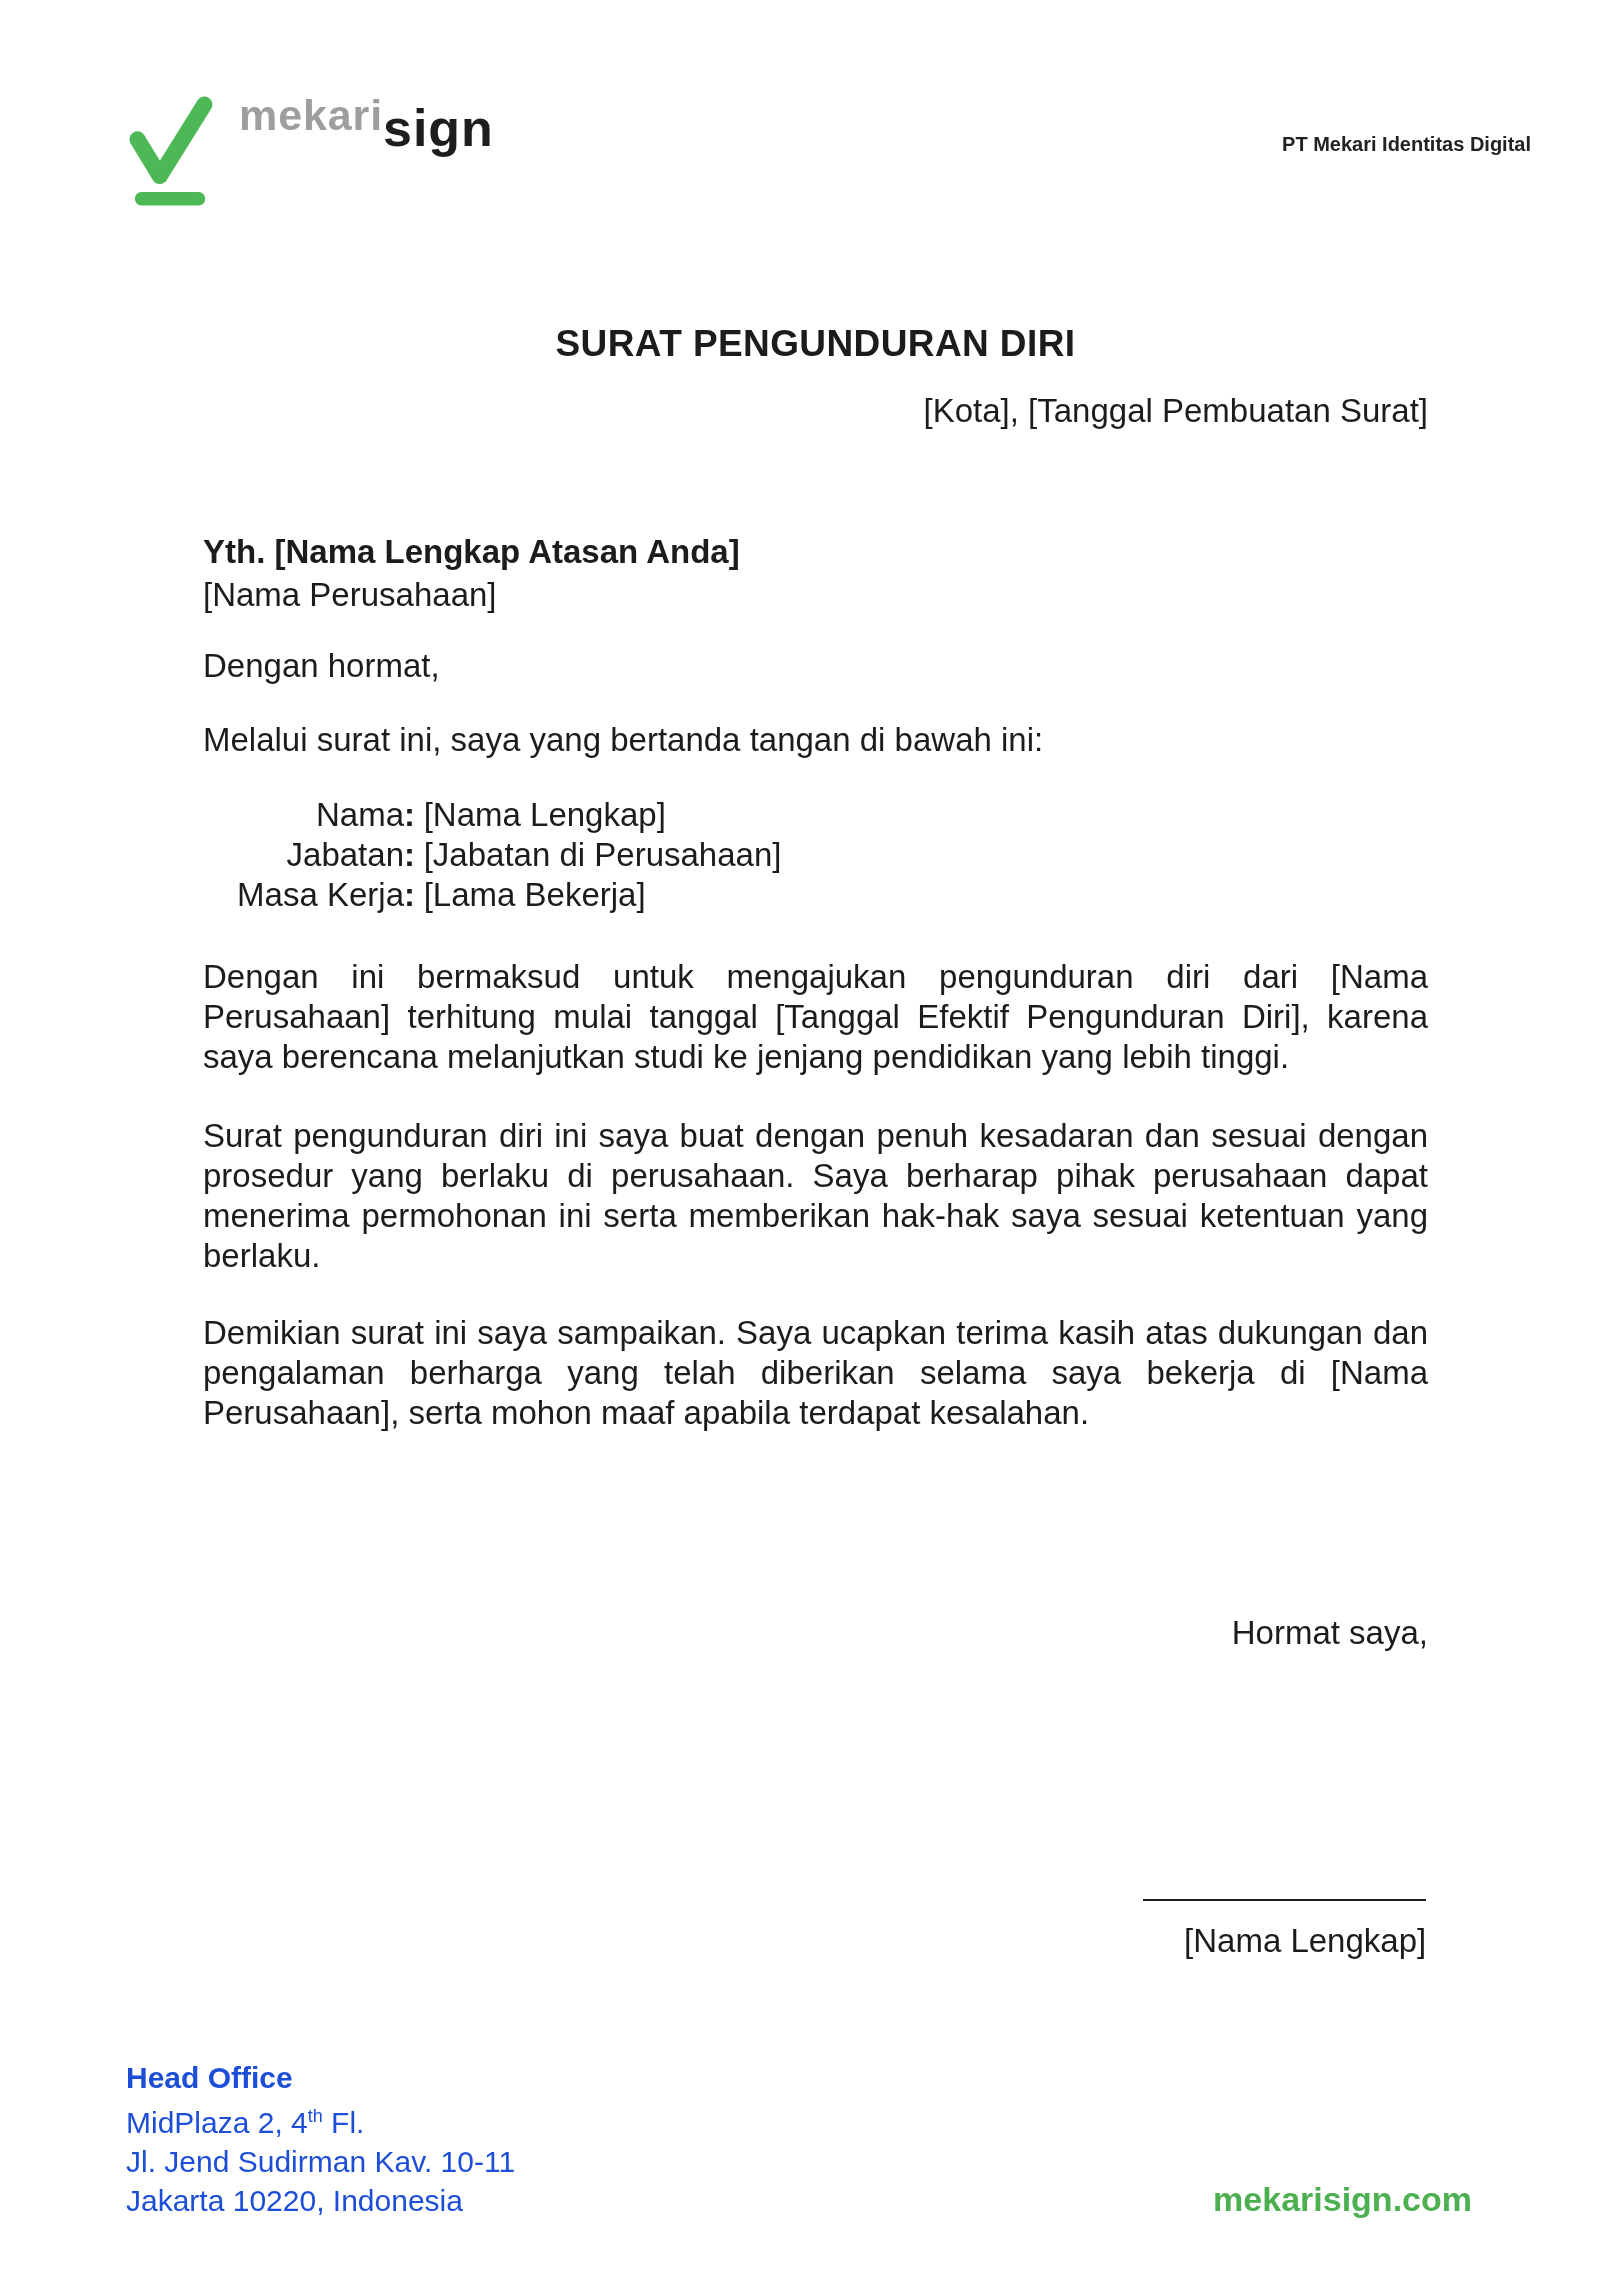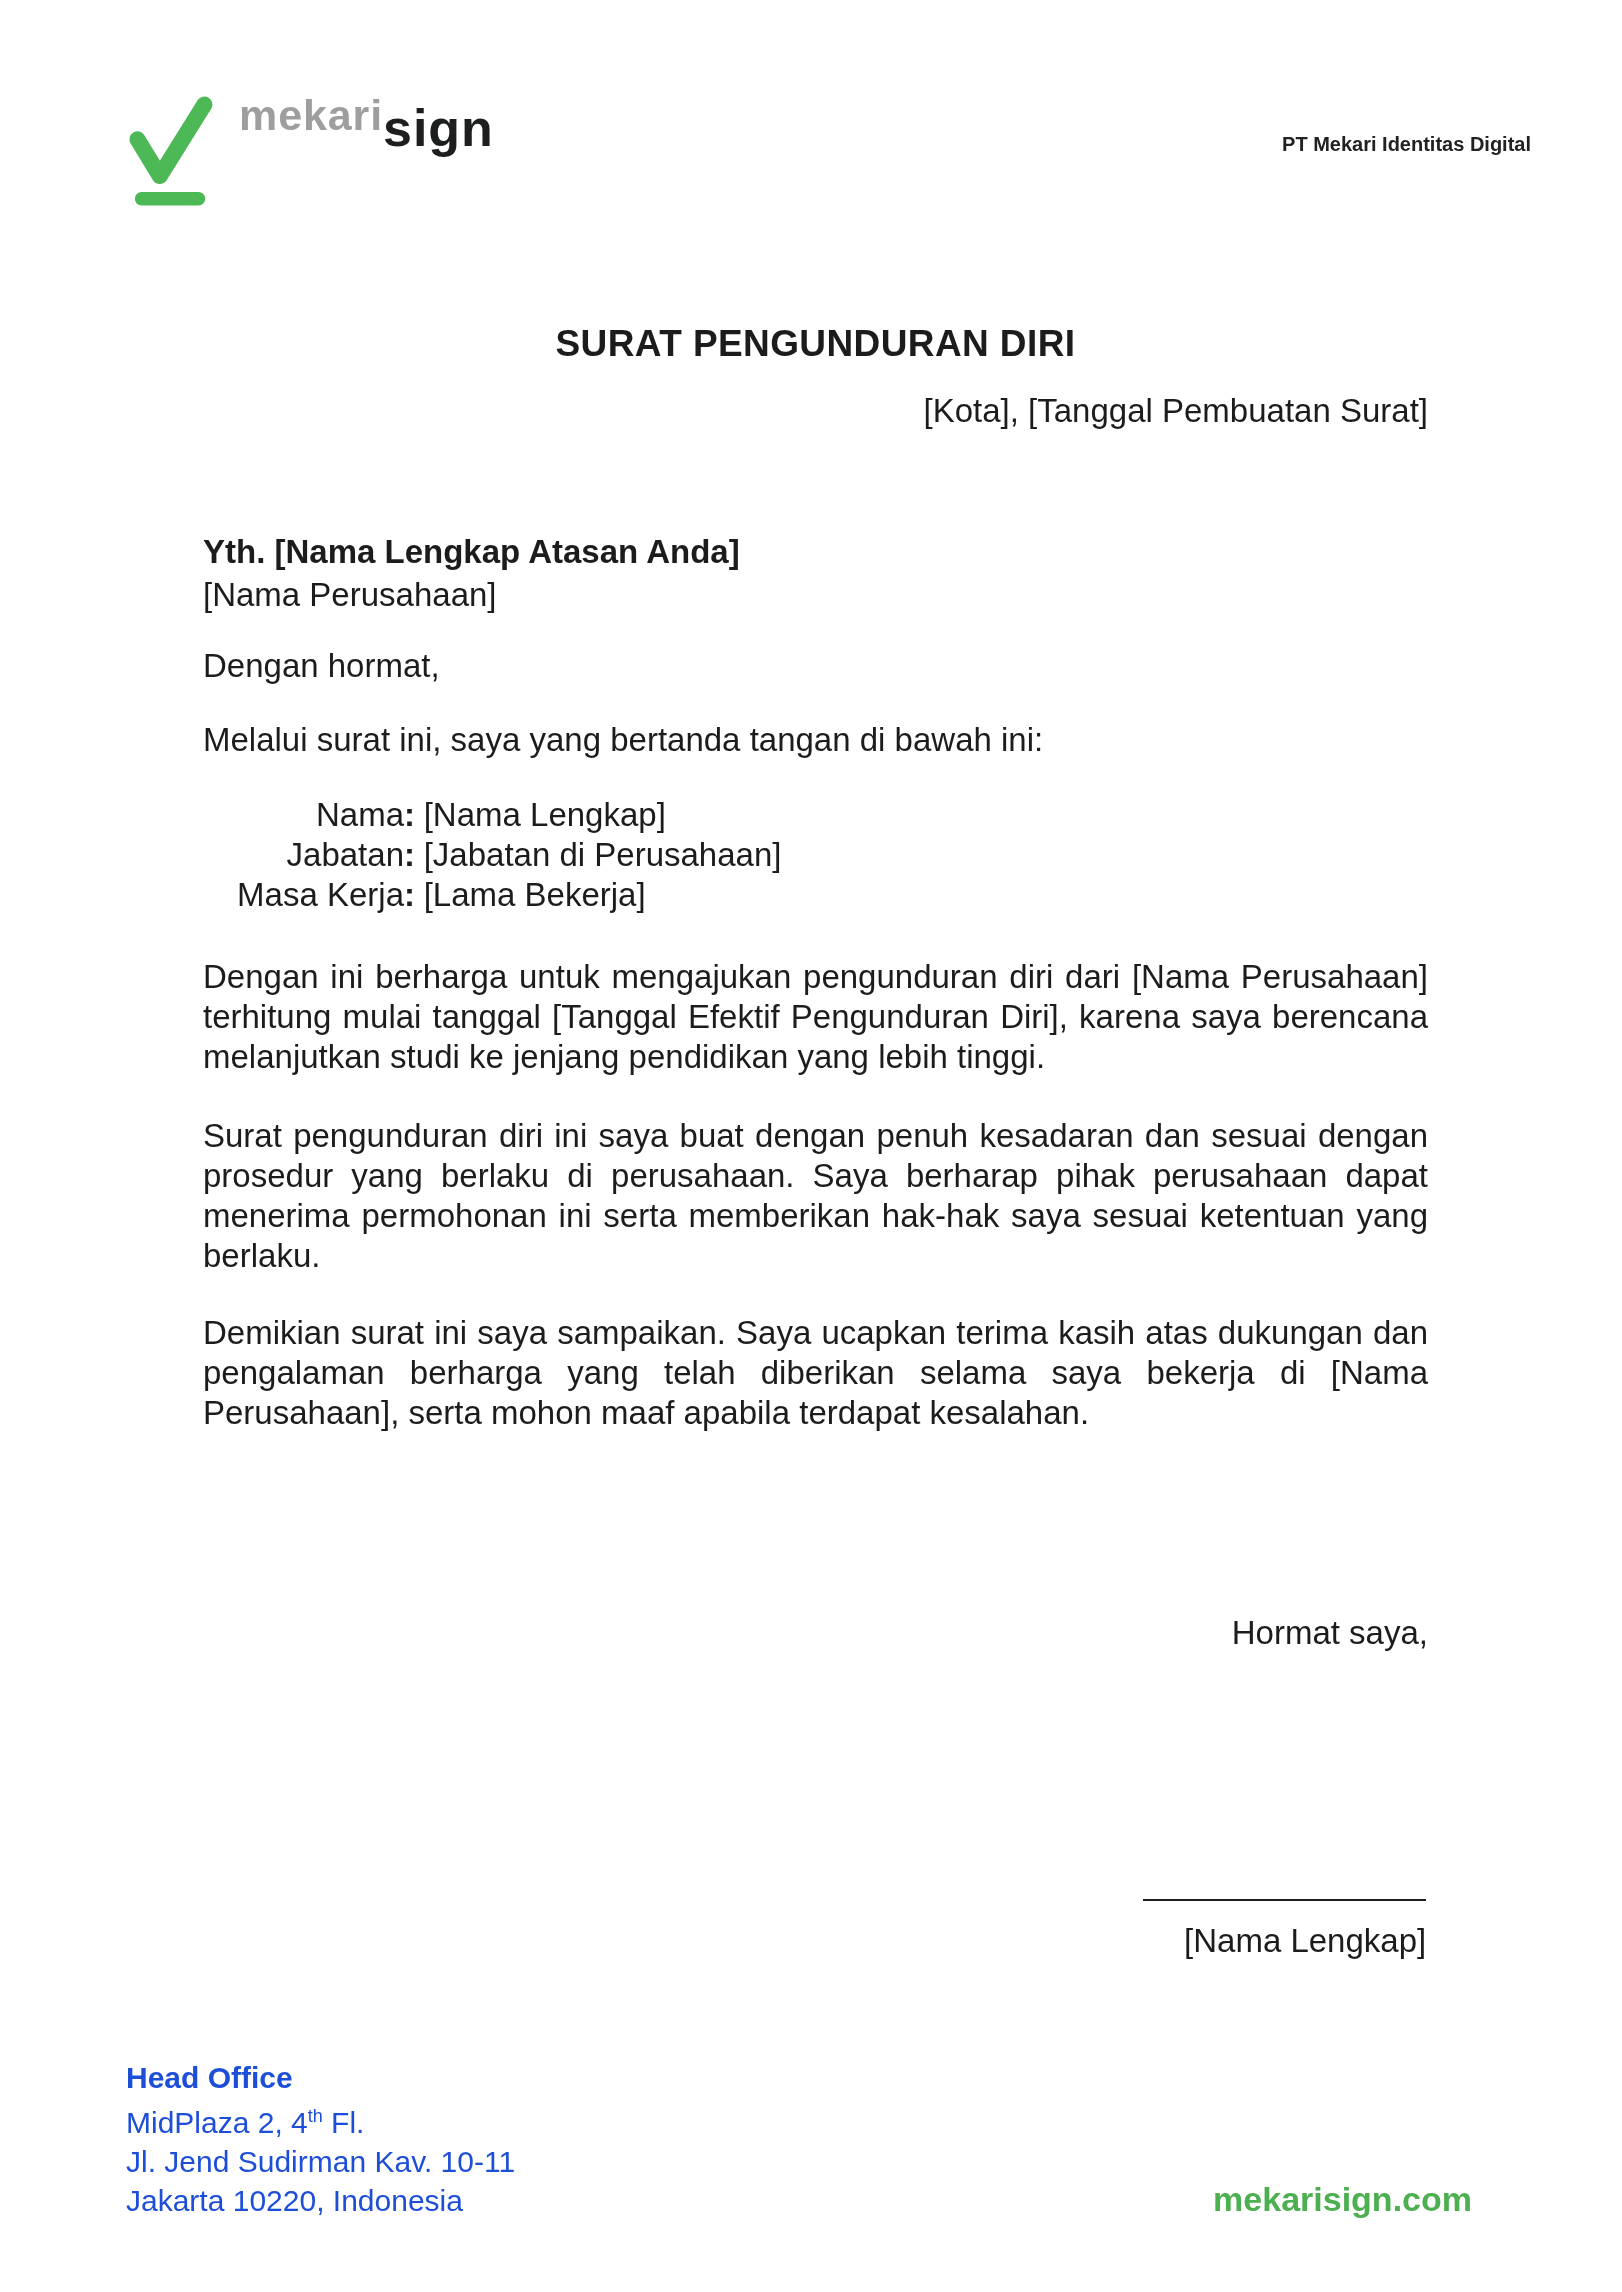--- a/index.html
+++ b/index.html
@@ -176,21 +176,21 @@
         <span class="detail-sep">:</span>
         <span class="detail-value">[Jabatan di Perusahaan]</span>
       </div>
       <div class="detail-row">
         <span class="detail-label">Masa Kerja</span>
         <span class="detail-sep">:</span>
         <span class="detail-value">[Lama Bekerja]</span>
       </div>
     </div>
 
-    <p class="para para-1">Dengan ini berharga untuk mengajukan pengunduran diri dari [Nama Perusahaan] terhitung mulai tanggal [Tanggal Efektif Pengunduran Diri], karena saya berencana melanjutkan studi ke jenjang pendidikan yang lebih tinggi.</p>
+    <p class="para para-1">Dengan ini bermaksud untuk mengajukan pengunduran diri dari [Nama Perusahaan] terhitung mulai tanggal [Tanggal Efektif Pengunduran Diri], karena saya berencana melanjutkan studi ke jenjang pendidikan yang lebih tinggi.</p>
     <p class="para para-2">Surat pengunduran diri ini saya buat dengan penuh kesadaran dan sesuai dengan prosedur yang berlaku di perusahaan. Saya berharap pihak perusahaan dapat menerima permohonan ini serta memberikan hak-hak saya sesuai ketentuan yang berlaku.</p>
     <p class="para para-3">Demikian surat ini saya sampaikan. Saya ucapkan terima kasih atas dukungan dan pengalaman berharga yang telah diberikan selama saya bekerja di [Nama Perusahaan], serta mohon maaf apabila terdapat kesalahan.</p>
 
     <div class="closing">Hormat saya,</div>
 
     <div class="signature">
       <div class="sig-line"></div>
       <div class="signature-name">[Nama Lengkap]</div>
     </div>
 

